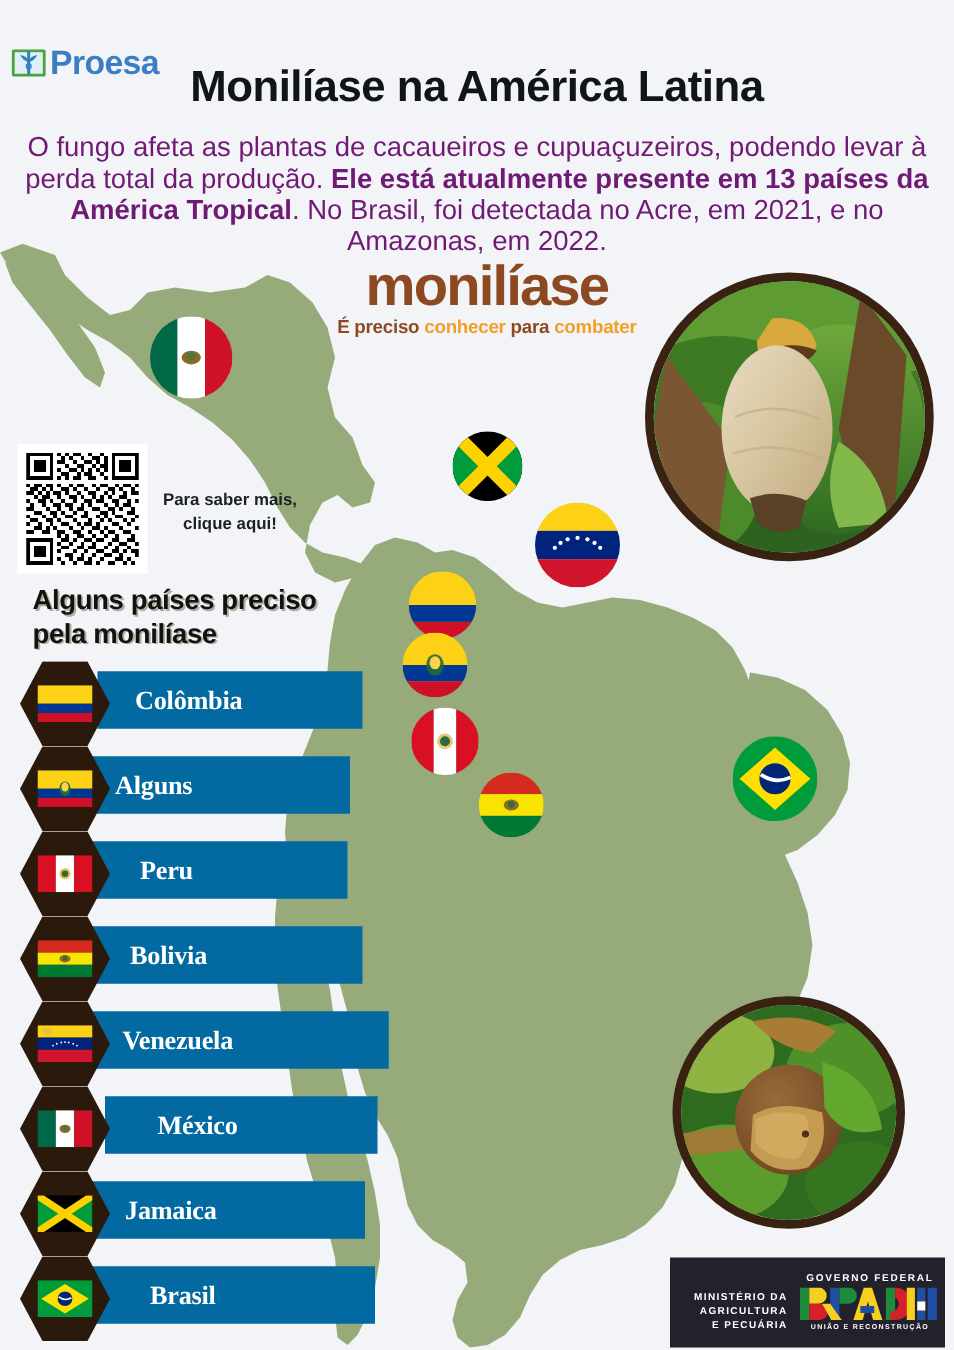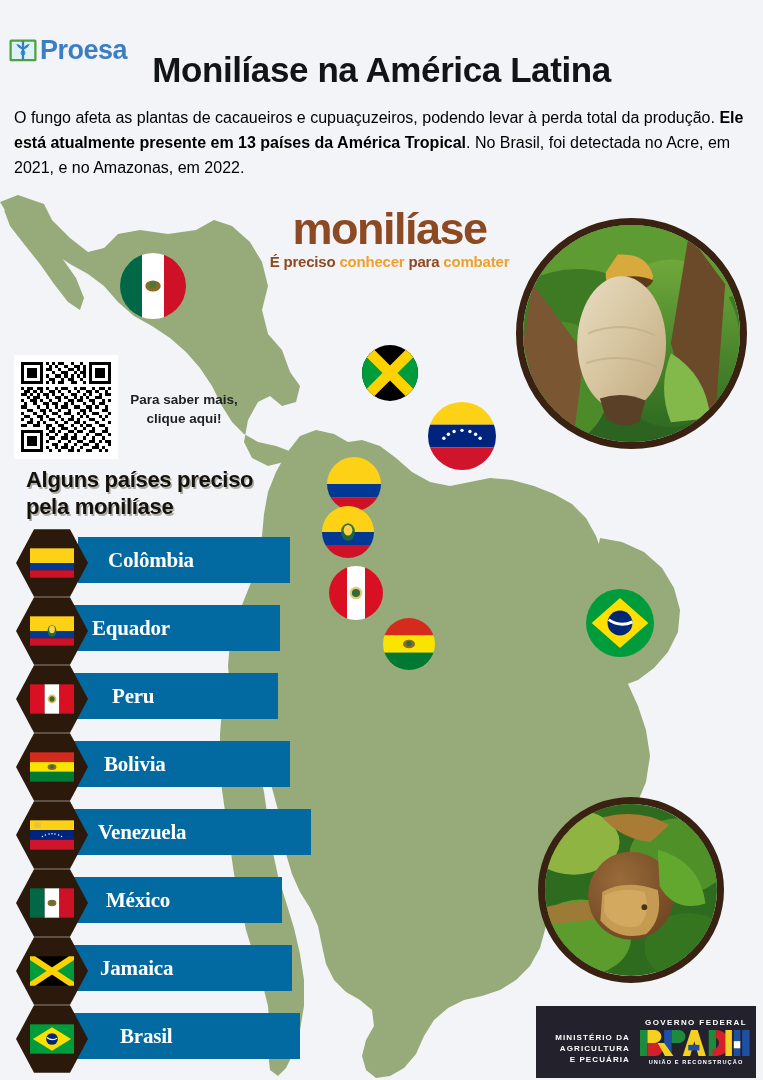--- a/index.html
+++ b/index.html
@@ -29,21 +29,22 @@
   }
 
   .title{
     position:absolute; left:0; top:50px; width:763px;
     text-align:center;
     font-size:35px; font-weight:700; color:#111418;
     letter-spacing:-.4px;
   }
   .intro{
     position:absolute; left:14px; top:105px; width:735px;
-    font-size:16px; line-height:25px; color:#000000;
+    text-align:center;
+    font-size:22px; line-height:25px; color:#701a75;
   }
   .intro b{ font-weight:700; }
 
   
   .map-layer{
     position:absolute; left:0; top:190px; width:763px; height:890px;
   }
   .map-svg{ position:absolute; left:0; top:0; width:763px; height:890px; }
 
   
@@ -423,21 +424,21 @@
         <svg viewBox="0 0 60 40">
           <rect width="60" height="20" fill="#fcd116"></rect>
             <rect y="20" width="60" height="10" fill="#003893"></rect>
             <rect y="30" width="60" height="10" fill="#ce1126"></rect>
         </svg>
       </div>
     </div>
 
     <div class="country-row">
       <div class="c-bar" style="left:62px;width:218px;">
-        <span style="padding-left:30px">Equador</span>
+        <span style="padding-left:30px">Alguns</span>
       </div>
       <div class="c-hex">
         <svg viewBox="0 0 60 40">
           <rect width="60" height="20" fill="#fcd116"></rect>
             <rect y="20" width="60" height="10" fill="#003893"></rect>
             <rect y="30" width="60" height="10" fill="#ce1126"></rect>
           <ellipse cx="30" cy="20" rx="6" ry="8" fill="#1f6b3a"></ellipse>
             <ellipse cx="30" cy="18" rx="4" ry="5" fill="#ffd24a"></ellipse>
         </svg>
       </div>
@@ -490,21 +491,21 @@
               <circle cx="34" cy="18.6" r="1"></circle>
               <circle cx="39" cy="20" r="1"></circle>
               <circle cx="43" cy="22" r="1"></circle>
             </g>
           <rect x="6" y="3" width="9" height="7" fill="#e8c23a"></rect>
         </svg>
       </div>
     </div>
 
     <div class="country-row">
-      <div class="c-bar" style="left:64px;width:218px;">
+      <div class="c-bar" style="left:84px;width:218px;">
         <span style="padding-left:42px">México</span>
       </div>
       <div class="c-hex">
         <svg viewBox="0 0 60 40">
           <rect width="20" height="40" fill="#006847"></rect>
             <rect x="20" width="20" height="40" fill="#ffffff"></rect>
             <rect x="40" width="20" height="40" fill="#ce1126"></rect>
           <ellipse cx="30" cy="20" rx="6" ry="4.5" fill="#8a6a28"></ellipse>
             <circle cx="30" cy="19.5" r="2.6" fill="#4a7a35"></circle>
         </svg>

